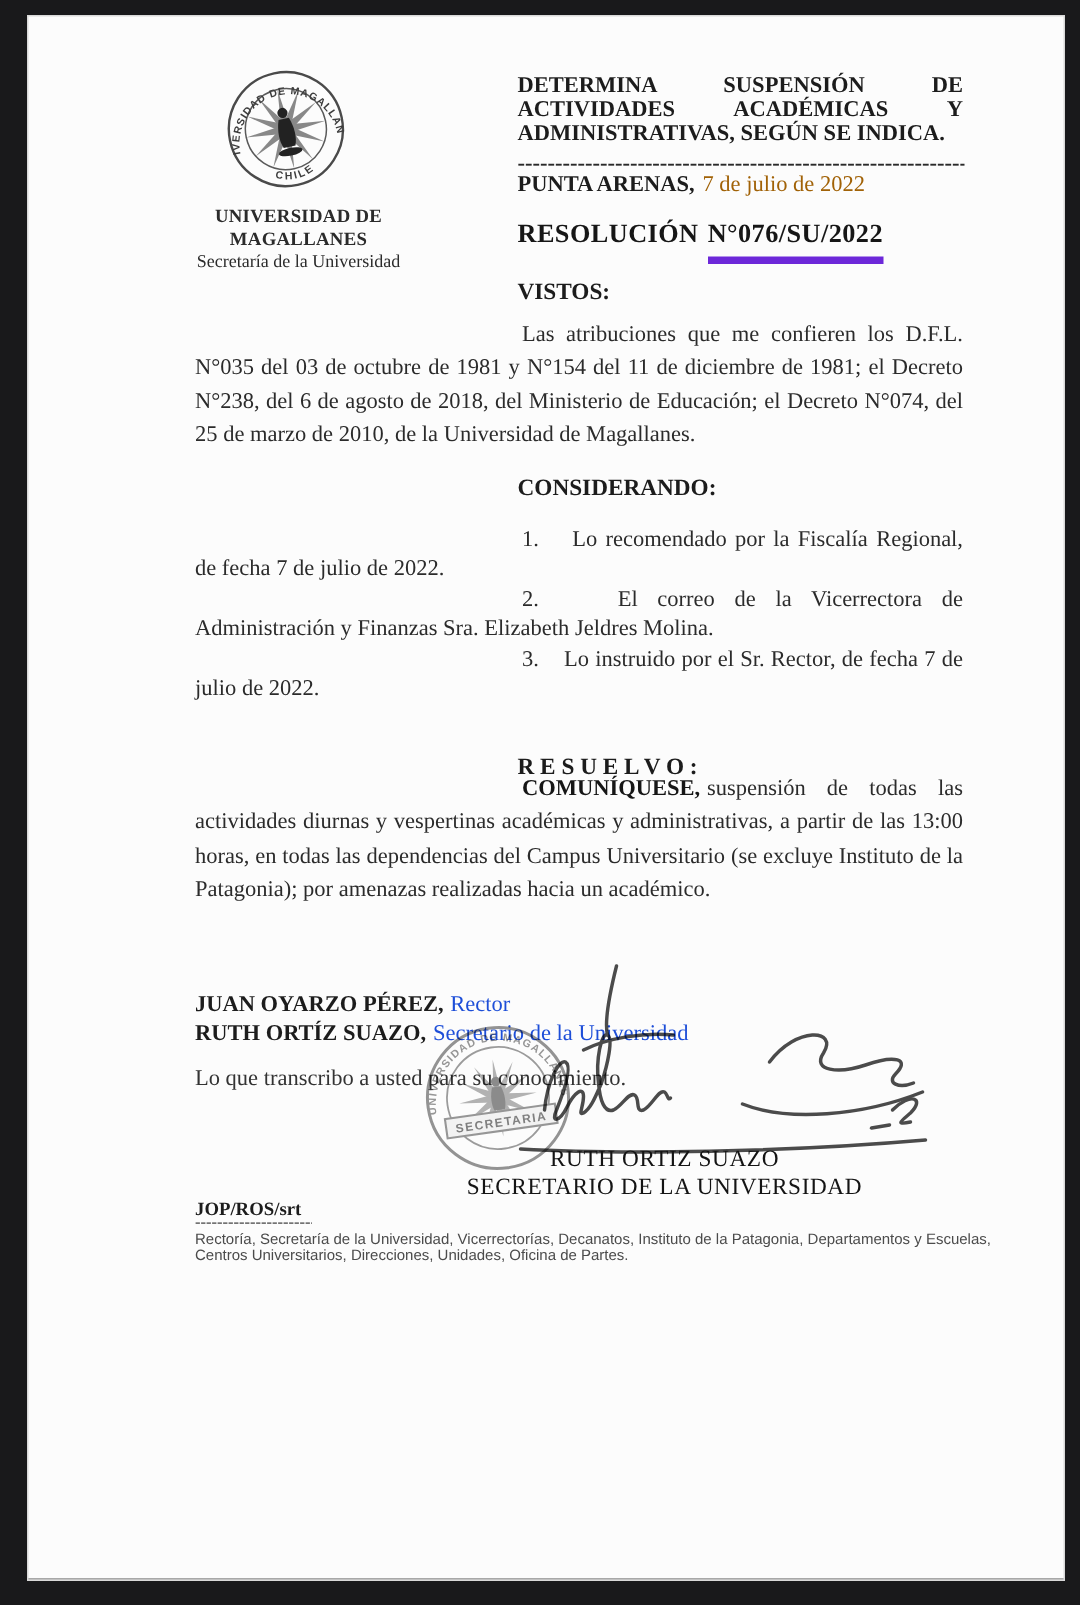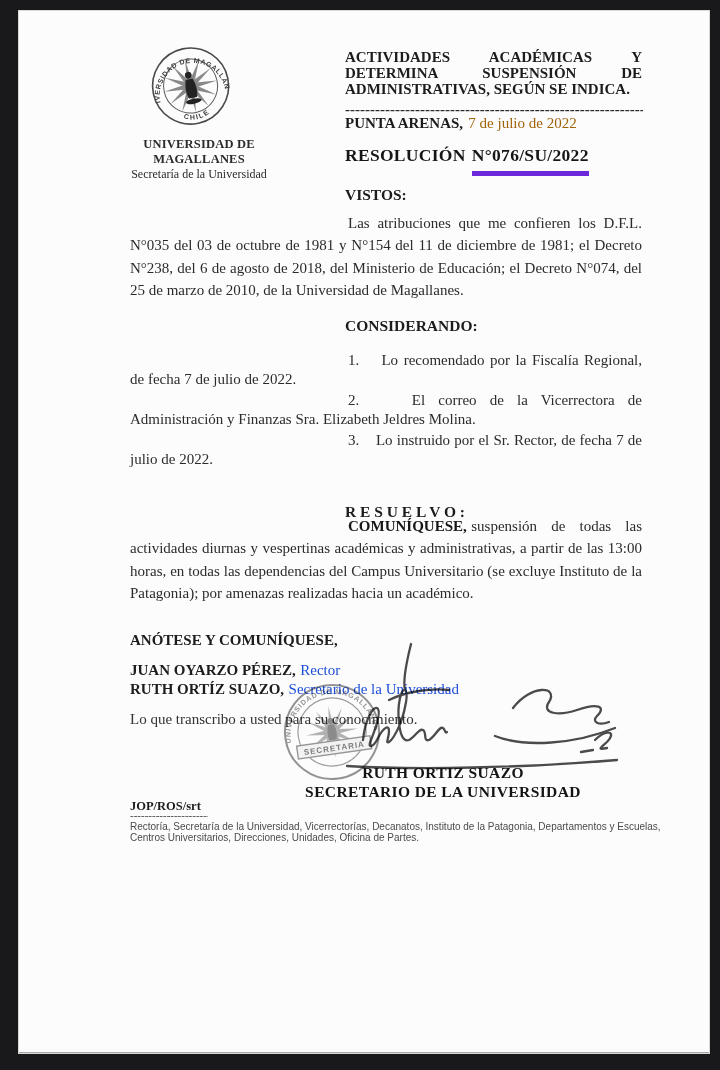--- a/index.html
+++ b/index.html
@@ -46,21 +46,21 @@
 
   .anotese{left:112px;top:622px;font-size:15px;}
   .sig-names{left:112px;top:651px;font-size:15px;line-height:19px;}
   .sig-names .role{padding-left:.3em;color:#1d4ed8;}
   .transcribe{left:112px;top:701px;font-size:15px;color:#333;}
 
   .stamp2-wrap{left:263px;top:671px;width:102px;height:102px;transform:rotate(-8deg);
                mix-blend-mode:multiply;opacity:.88;}
   .signature-wrap{left:327px;top:630px;width:283px;height:135px;mix-blend-mode:multiply;}
   .printed-name{left:280px;top:753px;width:290px;text-align:center;font-size:15.5px;line-height:19px;
-                font-weight:bold;letter-spacing:.4px;color:#141414;}
+                font-weight:normal;letter-spacing:.4px;color:#141414;}
 
   .initials{left:112px;top:789px;font-size:12.5px;font-weight:bold;color:#1c1c1c;}
   .initials-dashes{left:112px;top:802px;width:78px;height:8px;overflow:hidden;white-space:nowrap;
                    font-size:11px;font-weight:bold;line-height:7px;color:#555;}
   .distribution{left:112px;top:812px;width:552px;font-family:"Liberation Sans", sans-serif;
                 font-size:10px;line-height:10.8px;color:#4b4b4b;}
 </style>
 </head>
 <body>
 
@@ -102,22 +102,22 @@
       </text>
     </svg>
   </div>
 
   <div class="abs org-block">
     <div class="org-name">UNIVERSIDAD DE MAGALLANES</div>
     <div class="org-unit">Secretaría de la Universidad</div>
   </div>
 
   <div class="abs subject">
+    <div class="jline">DETERMINA SUSPENSIÓN DE</div>
     <div class="jline">ACTIVIDADES ACADÉMICAS Y</div>
-    <div class="jline">DETERMINA SUSPENSIÓN DE</div>
     <div>ADMINISTRATIVAS, SEGÚN SE INDICA.</div>
   </div>
 
   <div class="abs divider">----------------------------------------------------------------------</div>
 
   <div class="abs dateline">
     <span class="b">PUNTA ARENAS,</span><span class="date">7 de julio de 2022</span>
   </div>
 
   <div class="abs resolution">
@@ -132,21 +132,20 @@
     <p>1.&nbsp;&nbsp;&nbsp;&nbsp;Lo recomendado por la Fiscalía Regional, de fecha 7 de julio de 2022.</p>
     <p>2.&nbsp;&nbsp;&nbsp;&nbsp;El correo de la Vicerrectora de Administración y Finanzas Sra. Elizabeth Jeldres Molina.</p>
     <p>3.&nbsp;&nbsp;&nbsp;&nbsp;Lo instruido por el Sr. Rector, de fecha 7 de julio de 2022.</p>
   </div>
 
   <div class="abs h-resuelvo b">R E S U E L V O :</div>
   <p class="abs p-resuelvo">
     <span class="kw">COMUNÍQUESE,</span><span>suspensión de todas las actividades diurnas y vespertinas académicas y administrativas, a partir de las 13:00 horas, en todas las dependencias del Campus Universitario (se excluye Instituto de la Patagonia); por amenazas realizadas hacia un académico.</span>
   </p>
 
-  <div class="abs anotese b">ANÓTESE Y COMUNÍQUESE,</div>
 
   <div class="abs sig-names">
     <div>
       <span class="b">JUAN OYARZO PÉREZ,</span><span class="role">Rector</span>
     </div>
     <div>
       <span class="b">RUTH ORTÍZ SUAZO,</span><span class="role">Secretario de la Universidad</span>
     </div>
   </div>
 

